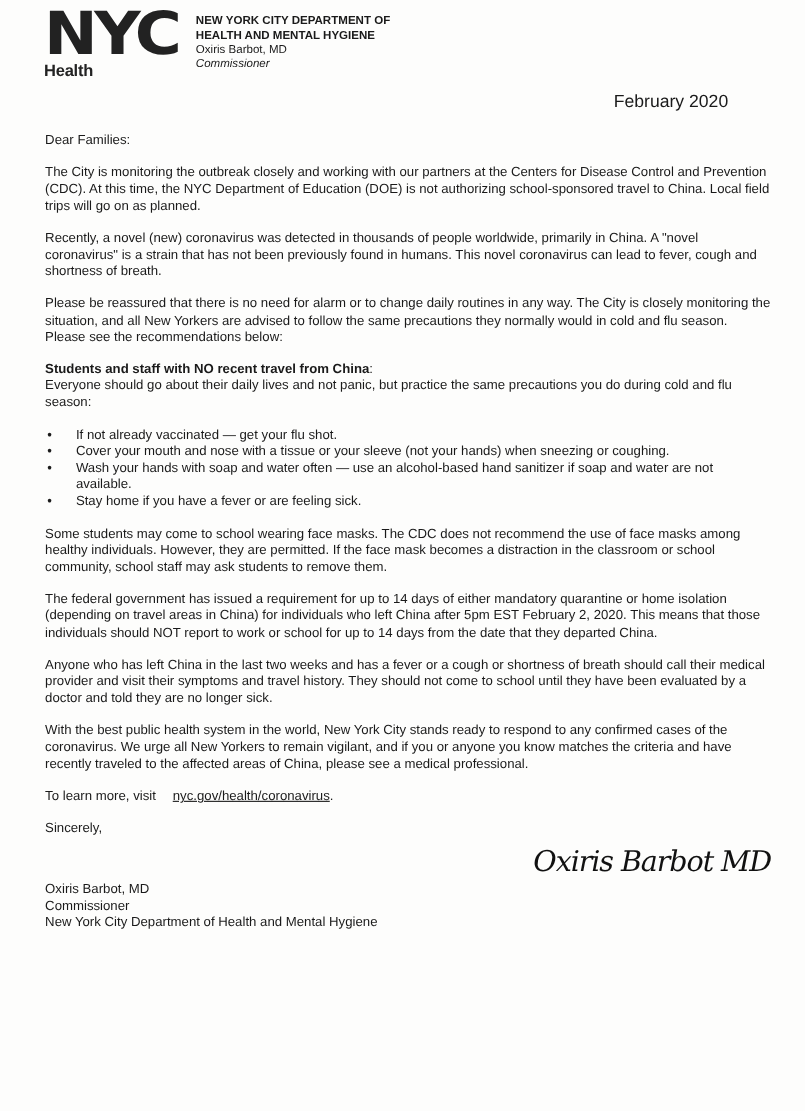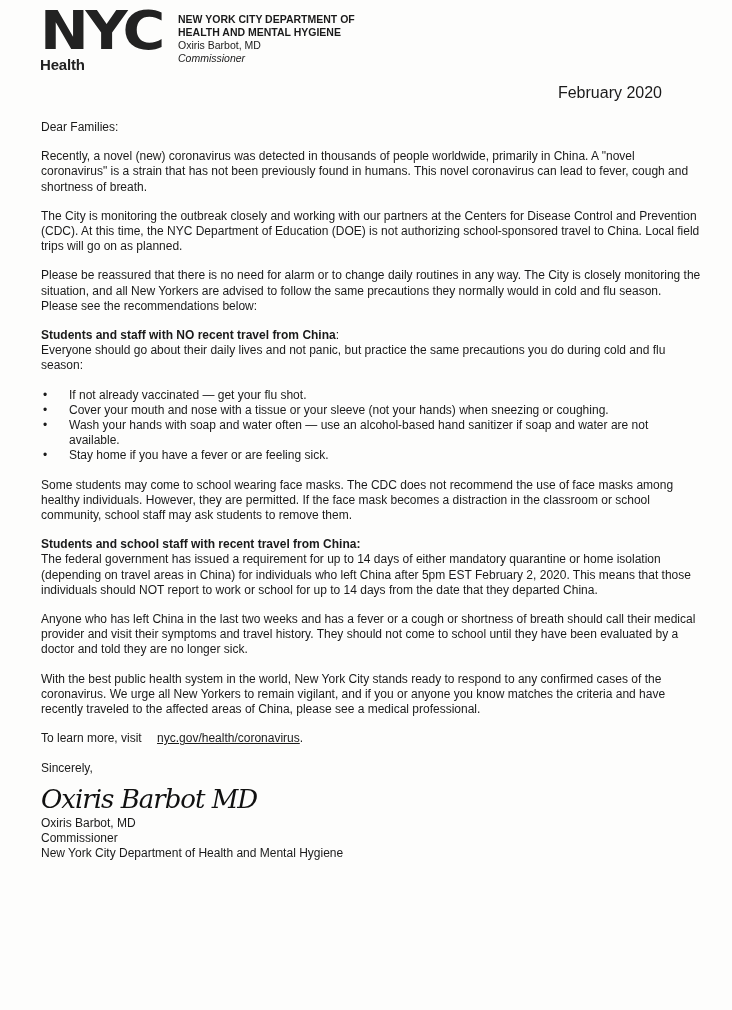--- a/index.html
+++ b/index.html
@@ -28,20 +28,21 @@
     .body-text p { margin: 0 0 14px 0; }
     .heading { font-weight: bold; display:block; }
     ul.bullets { margin: 0 0 14px 0; padding: 0; list-style: none; }
     ul.bullets li { position: relative; padding-left: 28px; }
     ul.bullets li .dot { position: absolute; left: 2px; top: 0; }
     a.link { color: #1a1a1a; text-decoration: underline; padding-left: 12px; }
     .signature {
       display: block; font-family: "DejaVu Serif", serif; font-style: italic;
       font-size: 26px; height: 34px; line-height: 34px; margin-top: 6px; letter-spacing:-1px;
       color: #111;
+      text-align: right;
     }
     .sig-block span { display: block; }
   </style>
 </head>
 <body>
 
 <div class="page">
 
   <div class="logo">
     <span class="logo-nyc">NYC</span>
@@ -52,40 +53,39 @@
     <span class="lh-org">NEW YORK CITY DEPARTMENT OF</span>
     <span class="lh-org">HEALTH AND MENTAL HYGIENE</span>
     <span class="lh-name">Oxiris Barbot, MD</span>
     <span class="lh-title">Commissioner</span>
   </div>
 
   <div class="date">February 2020</div>
 
   <div class="body-text">
     <p>Dear Families:</p>
+    <p>The City is monitoring the outbreak closely and working with our partners at the Centers for Disease Control and Prevention (CDC). At this time, the NYC Department of Education (DOE) is not authorizing school-sponsored travel to China. Local field trips will go on as planned.</p>
     <p>Recently, a novel (new) coronavirus was detected in thousands of people worldwide, primarily in China. A "novel coronavirus" is a strain that has not been previously found in humans. This novel coronavirus can lead to fever, cough and shortness of breath.</p>
-    <p>The City is monitoring the outbreak closely and working with our partners at the Centers for Disease Control and Prevention (CDC). At this time, the NYC Department of Education (DOE) is not authorizing school-sponsored travel to China. Local field trips will go on as planned.</p>
     <p>Please be reassured that there is no need for alarm or to change daily routines in any way. The City is closely monitoring the situation, and all New Yorkers are advised to follow the same precautions they normally would in cold and flu season. Please see the recommendations below:</p>
 
     <p style="margin-bottom:14px;">
       <span><b>Students and staff with NO recent travel from China</b><span>:</span></span><br>
       <span>Everyone should go about their daily lives and not panic, but practice the same precautions you do during cold and flu season:</span>
     </p>
 
     <ul class="bullets">
       <li><span class="dot">•</span><span>If not already vaccinated — get your flu shot.</span></li>
       <li><span class="dot">•</span><span>Cover your mouth and nose with a tissue or your sleeve (not your hands) when sneezing or coughing.</span></li>
       <li><span class="dot">•</span><span>Wash your hands with soap and water often — use an alcohol-based hand sanitizer if soap and water are not available.</span></li>
       <li><span class="dot">•</span><span>Stay home if you have a fever or are feeling sick.</span></li>
     </ul>
 
     <p>Some students may come to school wearing face masks. The CDC does not recommend the use of face masks among healthy individuals. However, they are permitted. If the face mask becomes a distraction in the classroom or school community, school staff may ask students to remove them.</p>
 
     <p>
-      <span class="heading">Students and school staff with recent travel from China:</span>
       <span>The federal government has issued a requirement for up to 14 days of either mandatory quarantine or home isolation (depending on travel areas in China) for individuals who left China after 5pm EST February 2, 2020. This means that those individuals should NOT report to work or school for up to 14 days from the date that they departed China.</span>
     </p>
     <p>Anyone who has left China in the last two weeks and has a fever or a cough or shortness of breath should call their medical provider and visit their symptoms and travel history. They should not come to school until they have been evaluated by a doctor and told they are no longer sick.</p>
     <p>With the best public health system in the world, New York City stands ready to respond to any confirmed cases of the coronavirus. We urge all New Yorkers to remain vigilant, and if you or anyone you know matches the criteria and have recently traveled to the affected areas of China, please see a medical professional.</p>
 
     <p>
       <span>To learn more, visit </span><a class="link">nyc.gov/health/coronavirus</a><span>.</span>
     </p>
 
     <p style="margin-bottom:6px;">Sincerely,</p>

